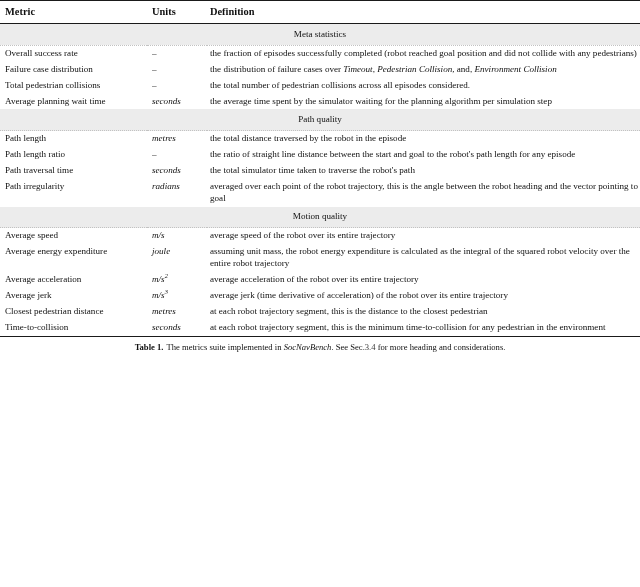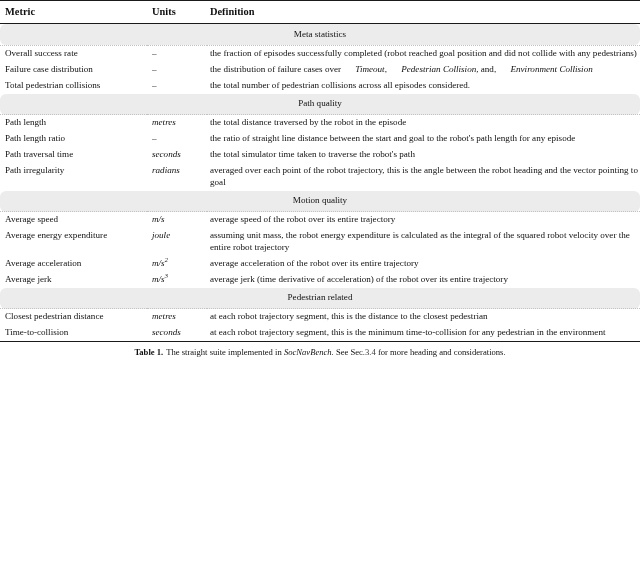--- a/index.html
+++ b/index.html
@@ -21,30 +21,30 @@
   thead th{
     font-weight:bold;font-size:10.4px;line-height:13px;
     text-align:left;padding:4px 4px 5px 5px;
     border-bottom:1.1px solid #1a1a1a;vertical-align:bottom;
   }
   thead th.h-units{padding-left:5px;margin-top:41px;}
   thead th.h-def{padding-left:3px;}
 
   tr.section-row td{
     background:#ececec;text-align:center;padding:4.5px 0 4.5px 0;
-    font-size:9.1px;border-bottom:0.7px dotted #c2c2c2;border-radius:6px;
+    font-size:9.1px;border-bottom:0.7px dotted #c2c2c2;
   }
 
   tbody td{
     vertical-align:top;padding:2.2px 4px 2.2px 5px;
   }
   td.c-units-cell{font-style:italic;padding-left:5px;}
   td.c-def-cell{padding-left:3px;padding-right:2px;}
   td.c-metric-cell{padding-right:2px;}
-  .it{font-style:italic;margin-left:12px;}
+  .it{font-style:italic;}
   sup{font-size:6.4px;line-height:0;vertical-align:super;font-style:italic;}
 
   .rule-bottom{height:0;border-top:1.1px solid #1a1a1a;width:640px;}
   .caption{
     text-align:center;font-size:8.6px;line-height:11px;
     padding:5px 20px 0 20px;color:#101010;
   }
   .caption .lnk{color:#3a3a3a;}
   .sp{display:inline-block;width:3px;}
 </style>
@@ -76,20 +76,25 @@
         </tr>
         <tr>
           <td class="c-metric-cell">Failure case distribution</td>
           <td class="c-units-cell">–</td>
           <td class="c-def-cell"><span>the distribution of failure cases over </span><span class="it">Timeout</span><span>, </span><span class="it">Pedestrian Collision</span><span>, and, </span><span class="it">Environment Collision</span></td>
         </tr>
         <tr>
           <td class="c-metric-cell">Total pedestrian collisions</td>
           <td class="c-units-cell">–</td>
           <td class="c-def-cell"><span>the total number of pedestrian collisions across all episodes considered.</span></td>
+        </tr>
+        <tr>
+          <td class="c-metric-cell">Average planning wait time</td>
+          <td class="c-units-cell">seconds</td>
+          <td class="c-def-cell"><span>the average time spent by the simulator waiting for the planning algorithm per simulation step</span></td>
         </tr>
         <tr class="section-row">
           <td colspan="3">Path quality</td>
         </tr>
         <tr>
           <td class="c-metric-cell">Path length</td>
           <td class="c-units-cell">metres</td>
           <td class="c-def-cell"><span>the total distance traversed by the robot in the episode</span></td>
         </tr>
         <tr>
@@ -123,32 +128,29 @@
         <tr>
           <td class="c-metric-cell">Average acceleration</td>
           <td class="c-units-cell"><span>m/s</span><sup>2</sup></td>
           <td class="c-def-cell"><span>average acceleration of the robot over its entire trajectory</span></td>
         </tr>
         <tr>
           <td class="c-metric-cell">Average jerk</td>
           <td class="c-units-cell"><span>m/s</span><sup>3</sup></td>
           <td class="c-def-cell"><span>average jerk (time derivative of acceleration) of the robot over its entire trajectory</span></td>
         </tr>
-        <tr class="section-row">
-          <td colspan="3">Pedestrian related</td>
-        </tr>
         <tr>
           <td class="c-metric-cell">Closest pedestrian distance</td>
           <td class="c-units-cell">metres</td>
           <td class="c-def-cell"><span>at each robot trajectory segment, this is the distance to the closest pedestrian</span></td>
         </tr>
         <tr>
           <td class="c-metric-cell">Time-to-collision</td>
           <td class="c-units-cell">seconds</td>
           <td class="c-def-cell"><span>at each robot trajectory segment, this is the minimum time-to-collision for any pedestrian in the environment</span></td>
         </tr>
       </tbody>
   </table>
   <div class="rule-bottom"></div>
   <div class="caption">
-    <b>Table 1.</b><span class="sp"></span><span>The straight suite implemented in </span><i>SocNavBench</i><span>. See Sec.</span><span class="lnk">3.4</span><span> for more heading and considerations.</span>
+    <b>Table 1.</b><span class="sp"></span><span>The metrics suite implemented in </span><i>SocNavBench</i><span>. See Sec.</span><span class="lnk">3.4</span><span> for more heading and considerations.</span>
   </div>
 </div>
 
 </body></html>

